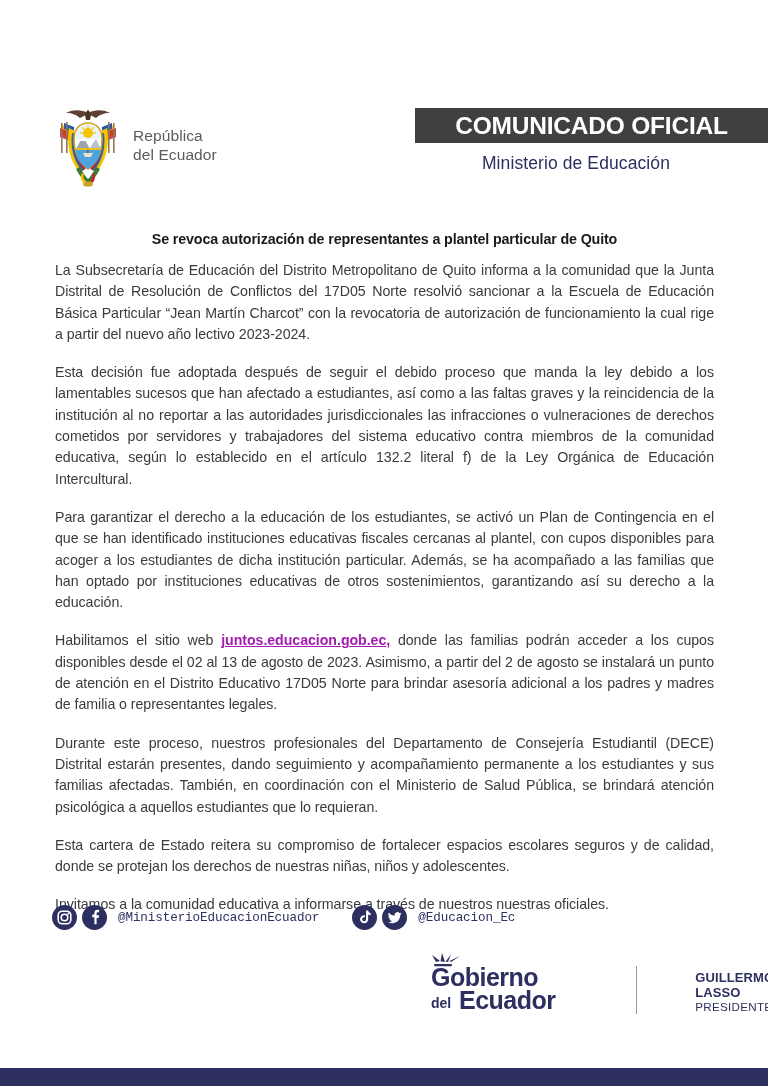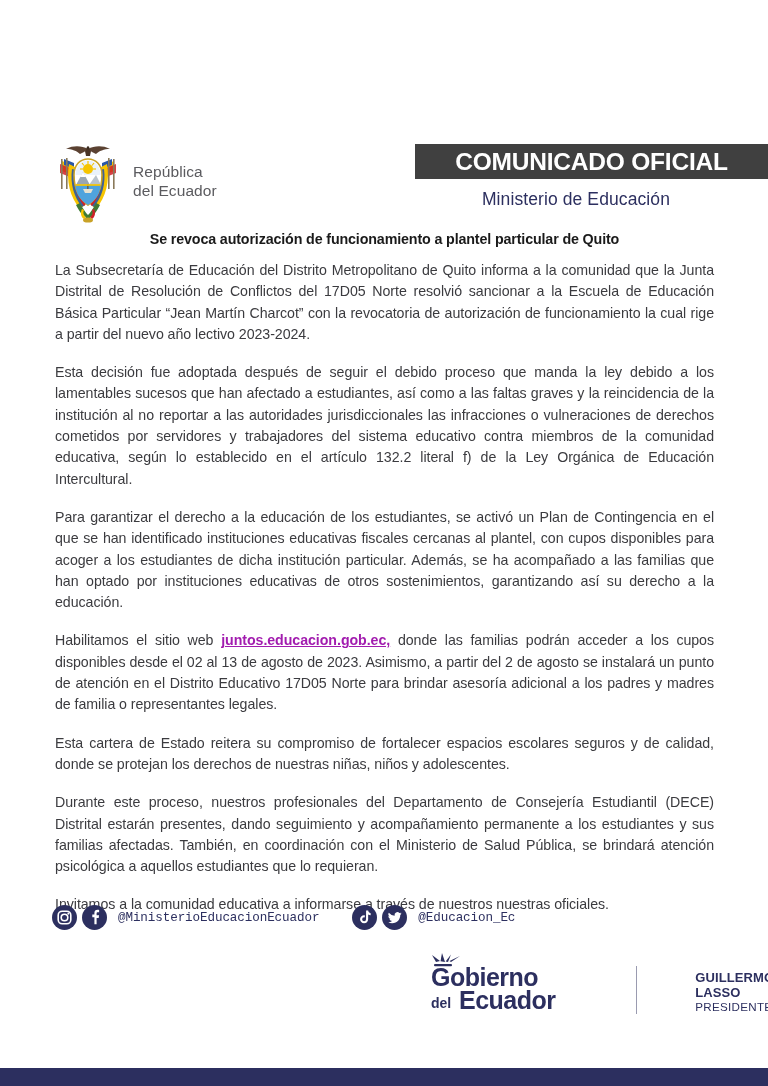--- a/index.html
+++ b/index.html
@@ -18,21 +18,20 @@
     background: #ffffff;
     overflow: hidden;
   }
 
   
   .header {
     position: absolute;
     top: 0; left: 0;
     width: 724px;
     height: 215px;
-    margin-top: 36px;
   }
 
   .coat-wrap {
     position: absolute;
     left: 52px;
     top: 103px;
     display: flex;
     align-items: center;
     gap: 9px;
   }
@@ -245,30 +244,30 @@
       <span class="banner-text">COMUNICADO OFICIAL</span>
     </div>
 
     <div class="header-sub">
       <div>Ministerio de Educación</div>
     </div>
   </div>
 
   <div class="content">
 
-    <div class="headline">Se revoca autorización de funcionamiento a plantel particular de Quito</div>
+    <div class="headline">Se revoca autorización de representantes a plantel particular de Quito</div>
 
     <p class="para">La Subsecretaría de Educación del Distrito Metropolitano de Quito informa a la comunidad que la Junta Distrital de Resolución de Conflictos del 17D05 Norte resolvió sancionar a la Escuela de Educación Básica Particular “Jean Martín Charcot” con la revocatoria de autorización de funcionamiento la cual rige a partir del nuevo año lectivo 2023-2024.</p>
     <p class="para">Esta decisión fue adoptada después de seguir el debido proceso que manda la ley debido a los lamentables sucesos que han afectado a estudiantes, así como a las faltas graves y la reincidencia de la institución al no reportar a las autoridades jurisdiccionales las infracciones o vulneraciones de derechos cometidos por servidores y trabajadores del sistema educativo contra miembros de la comunidad educativa, según lo establecido en el artículo 132.2 literal f) de la Ley Orgánica de Educación Intercultural.</p>
     <p class="para">Para garantizar el derecho a la educación de los estudiantes, se activó un Plan de Contingencia en el que se han identificado instituciones educativas fiscales cercanas al plantel, con cupos disponibles para acoger a los estudiantes de dicha institución particular. Además, se ha acompañado a las familias que han optado por instituciones educativas de otros sostenimientos, garantizando así su derecho a la educación.</p>
 
     <p class="para"><span>Habilitamos el sitio web </span><a class="lnk" href="#">juntos.educacion.gob.ec,</a><span> donde las familias podrán acceder a los cupos disponibles desde el 02 al 13 de agosto de 2023. Asimismo, a partir del 2 de agosto se instalará un punto de atención en el Distrito Educativo 17D05 Norte para brindar asesoría adicional a los padres y madres de familia o representantes legales.</span></p>
 
+    <p class="para">Durante este proceso, nuestros profesionales del Departamento de Consejería Estudiantil (DECE) Distrital estarán presentes, dando seguimiento y acompañamiento permanente a los estudiantes y sus familias afectadas. También, en coordinación con el Ministerio de Salud Pública, se brindará atención psicológica a aquellos estudiantes que lo requieran.</p>
     <p class="para">Esta cartera de Estado reitera su compromiso de fortalecer espacios escolares seguros y de calidad, donde se protejan los derechos de nuestras niñas, niños y adolescentes.</p>
-    <p class="para">Durante este proceso, nuestros profesionales del Departamento de Consejería Estudiantil (DECE) Distrital estarán presentes, dando seguimiento y acompañamiento permanente a los estudiantes y sus familias afectadas. También, en coordinación con el Ministerio de Salud Pública, se brindará atención psicológica a aquellos estudiantes que lo requieran.</p>
     <p class="para">Invitamos a la comunidad educativa a informarse a través de nuestros nuestras oficiales.</p>
   </div>
 
   <div class="social">
 
     <div class="social-group">
       <div class="social-icons">
         <span>
           <svg class="si" viewBox="0 0 25 25" xmlns="http://www.w3.org/2000/svg">
             <circle cx="12.5" cy="12.5" r="12.5" fill="#2c2f5f"></circle>

